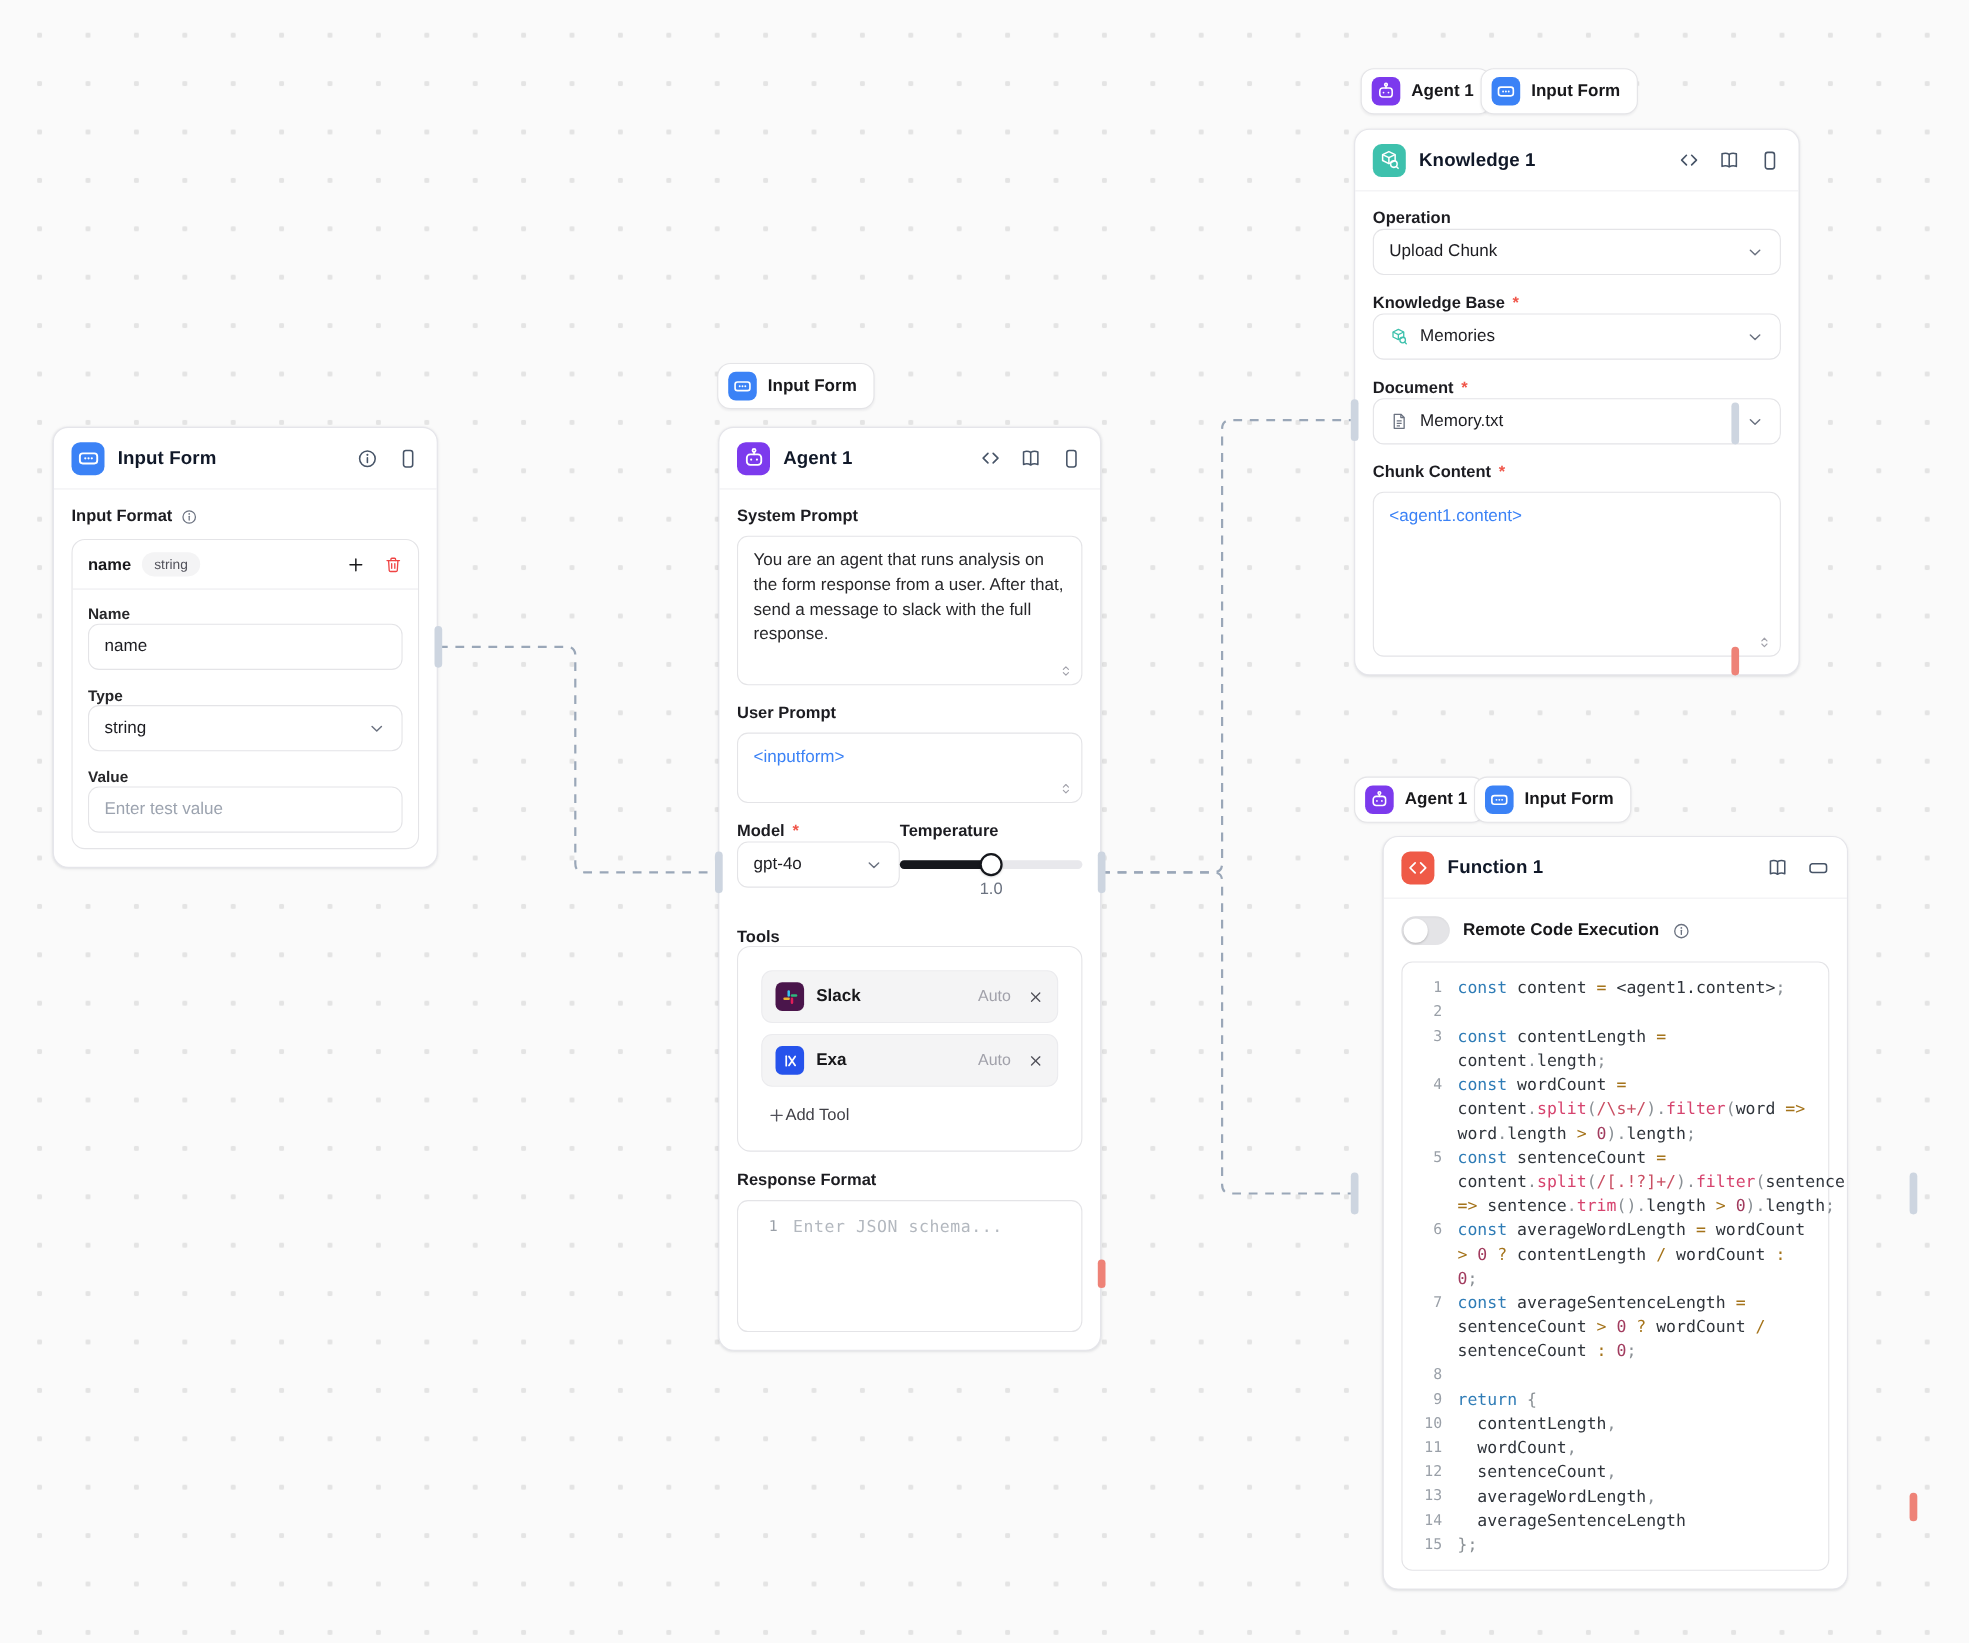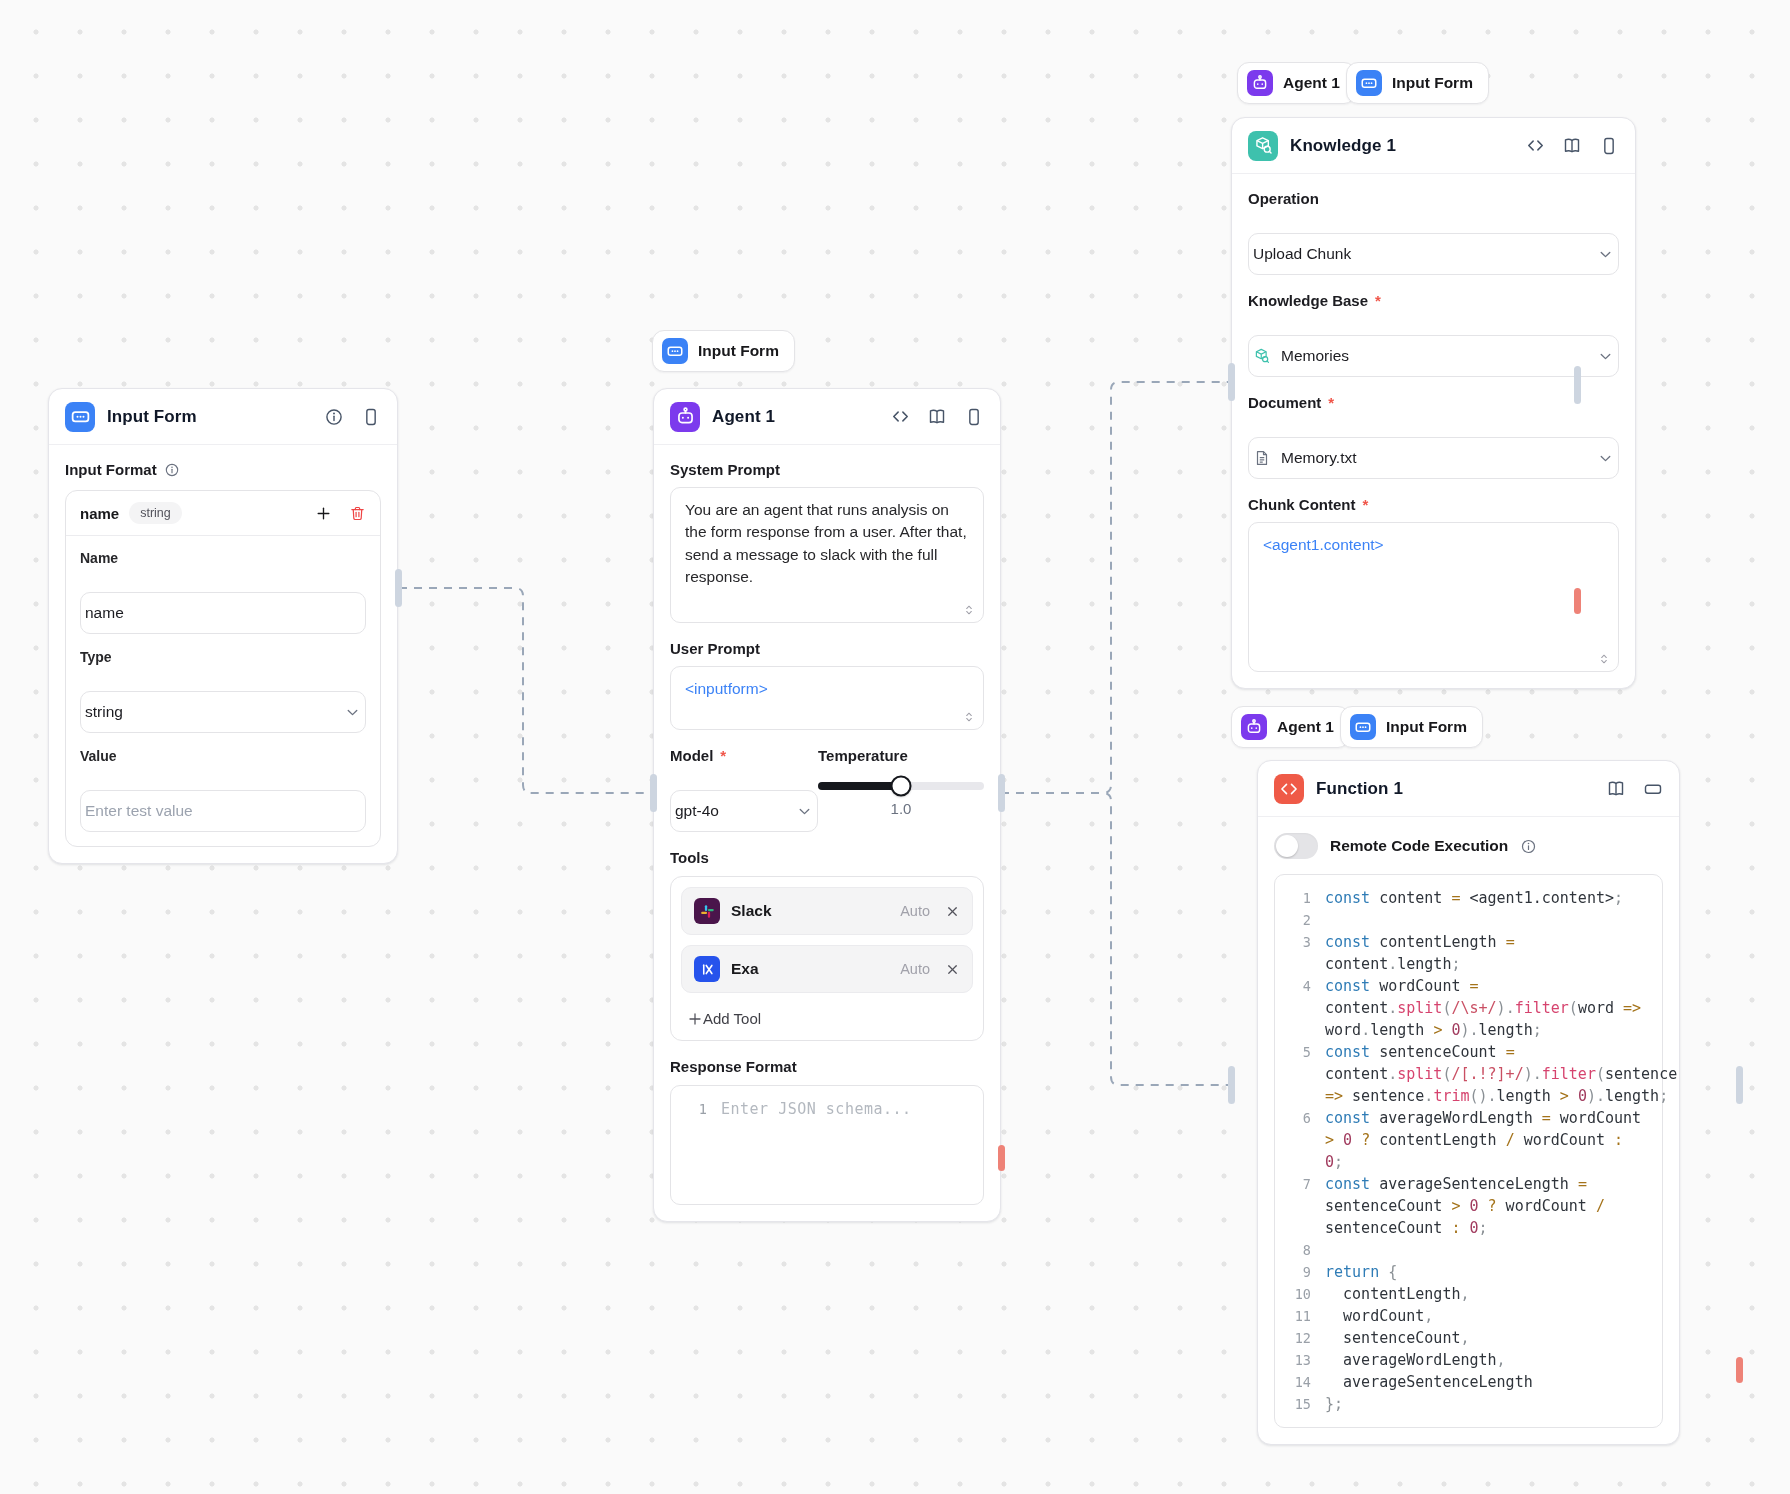--- a/index.html
+++ b/index.html
@@ -30,22 +30,22 @@
   .node-title { margin-left:12px; font-size:17px; font-weight:700; color:#101828; flex:1;
     letter-spacing:.1px; }
   .hicons { display:flex; gap:17px; align-items:center; color:#475467; }
   .hicons .hic { display:flex; cursor:pointer; }
   .body { padding:16px; }
   .lbl { font-size:15px; font-weight:600; color:#1c1c21; display:flex; align-items:center; gap:7px; }
   .req { color:#f0564a; font-weight:600; }
   .sec { margin-top:17px; }
   .input, .select {
     min-height:42px; border:1px solid #e4e4e7; border-radius:10px; background:#fff;
-    display:flex; align-items:center; padding:0 4px; font-size:15.5px; color:#1c1c21;
-    margin-top:26px;
+    display:flex; align-items:center; padding:0 14px; font-size:15.5px; color:#1c1c21;
+    margin-top:1px;
   }
   .select { justify-content:space-between; cursor:pointer; }
   .sel-left { display:flex; align-items:center; gap:10px; }
   .ph { color:#9ca3af; }
   .chev { color:#6b7280; flex:none; }
   .textarea { position:relative; border:1px solid #e4e4e7; border-radius:10px; background:#fff;
     padding:11px 14px; font-size:15.5px; line-height:1.45; color:#27272a; margin-top:9px; }
   .token { color:#3b82f6; }
   .resize { position:absolute; right:7px; bottom:5px; color:#a1a1aa; }
 
@@ -63,21 +63,21 @@
   .two-col { display:flex; }
   .col-model { width:148px; flex:none; }
   .col-temp  { flex:1; }
   .slider { position:relative; margin-top:18px; height:44px; }
   .track { position:relative; height:8px; background:#e8e8ec; border-radius:999px; }
   .fill { position:absolute; left:0; top:0; height:8px; background:#16181d; border-radius:999px; }
   .knob { position:absolute; top:50%; transform:translate(-50%,-50%); width:21px; height:21px;
     background:#fff; border:2.5px solid #15171c; border-radius:50%;
     box-shadow:0 1px 2px rgba(0,0,0,.15); }
   .tval { position:absolute; top:18px; transform:translateX(-50%); font-size:15px; color:#6b7280; }
-  .tools-box { border:1px solid #e4e4e7; border-radius:12px; margin-top:10px; padding:10px; }
+  .tools-box { border:1px solid #e4e4e7; border-radius:12px; padding:21px; }
   .tool-row { display:flex; align-items:center; gap:11px; background:#f4f4f5;
     border:1px solid #ebebee; border-radius:10px; padding:10px 12px; margin-bottom:10px; }
   .tool-icon { width:26px; height:26px; border-radius:6px; display:flex; align-items:center;
     justify-content:center; flex:none; }
   .tool-name { font-size:15.5px; font-weight:600; flex:1; }
   .tool-mode { font-size:14.5px; color:#a1a1aa; margin-right:4px; }
   .add-tool { display:flex; align-items:center; gap:0; padding:7px 6px 3px 6px;
     font-size:15px; color:#3f3f46; cursor:pointer; font-weight:500; }
 
   

